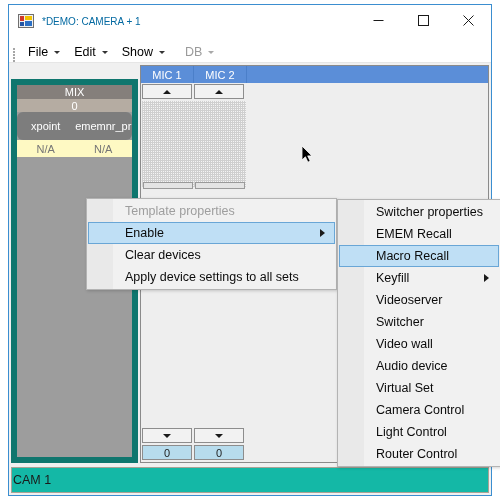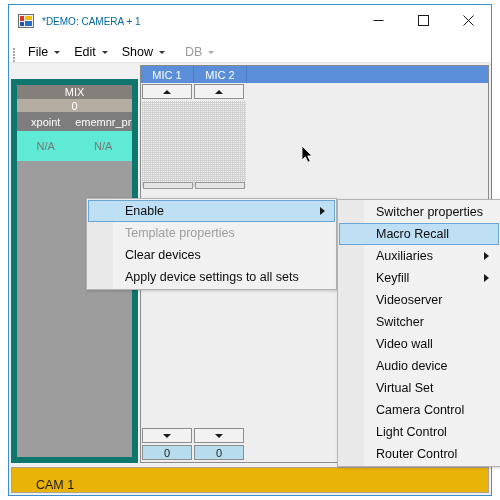--- a/index.html
+++ b/index.html
@@ -153,38 +153,39 @@
   .lp-num {
     height: 13px;
     background: #b5aca2;
     color: #ffffff;
     font-size: 11px;
     display: flex;
     align-items: center;
     justify-content: center;
   }
   .lp-cols {
-    height: 19px;
+    height: 28px;
     display: flex;
     background: #7d7d7d;
+    border-radius: 6px;
   }
   .lp-col-head {
     flex: 1 1 50%;
     color: #ffffff;
     font-size: 11px;
     display: flex;
     align-items: center;
     justify-content: center;
     overflow: hidden;
     white-space: nowrap;
   }
   .lp-vals {
-    height: 30px;
-    display: flex;
-    background: #5eead4;
+    height: 17px;
+    display: flex;
+    background: #fef9c3;
   }
   .lp-val {
     flex: 1 1 50%;
     color: #767676;
     font-size: 11px;
     display: flex;
     align-items: center;
     justify-content: center;
   }
   .lp-body { flex: 1 1 auto; }
@@ -290,26 +291,26 @@
     justify-content: center;
   }
 
   
   .statusbar {
     position: absolute;
     left: 2px;
     right: 2px;
     bottom: 2px;
     height: 26px;
-    background: #eab308;
+    background: #14b8a6;
     border: 1px solid #a9a295;
     box-sizing: border-box;
     display: flex;
-    align-items: flex-end;
-    padding-left: 24px;
+    align-items: center;
+    padding-left: 1px;
     font-size: 12.5px;
     color: #1a1a1a;
   }
 
   
   .ctxmenu {
     position: absolute;
     background: #f1f1f1;
     border: 1px solid #b3b3b3;
     box-sizing: border-box;
@@ -482,45 +483,44 @@
           <div class="val-cell">0</div>
         </div>
 
       </div>
 
       <div class="statusbar">
         <span>CAM 1</span>
       </div>
 
       <div class="ctxmenu" id="menu-main">
+        <div class="ctx-item disabled">
+          <span>Template properties</span>
+        </div>
         <div class="ctx-item selected">
           <span>Enable</span>
           <span class="ctx-arrow"></span>
         </div>
-        <div class="ctx-item disabled">
-          <span>Template properties</span>
-        </div>
         <div class="ctx-item">
           <span>Clear devices</span>
         </div>
         <div class="ctx-item">
           <span>Apply device settings to all sets</span>
         </div>
       </div>
 
       <div class="ctxmenu" id="menu-sub">
         <div class="ctx-item">
           <span>Switcher properties</span>
+        </div>
+        <div class="ctx-item">
+          <span>EMEM Recall</span>
         </div>
         <div class="ctx-item selected">
           <span>Macro Recall</span>
-        </div>
-        <div class="ctx-item">
-          <span>Auxiliaries</span>
-          <span class="ctx-arrow"></span>
         </div>
         <div class="ctx-item">
           <span>Keyfill</span>
           <span class="ctx-arrow"></span>
         </div>
         <div class="ctx-item">
           <span>Videoserver</span>
         </div>
         <div class="ctx-item">
           <span>Switcher</span>

